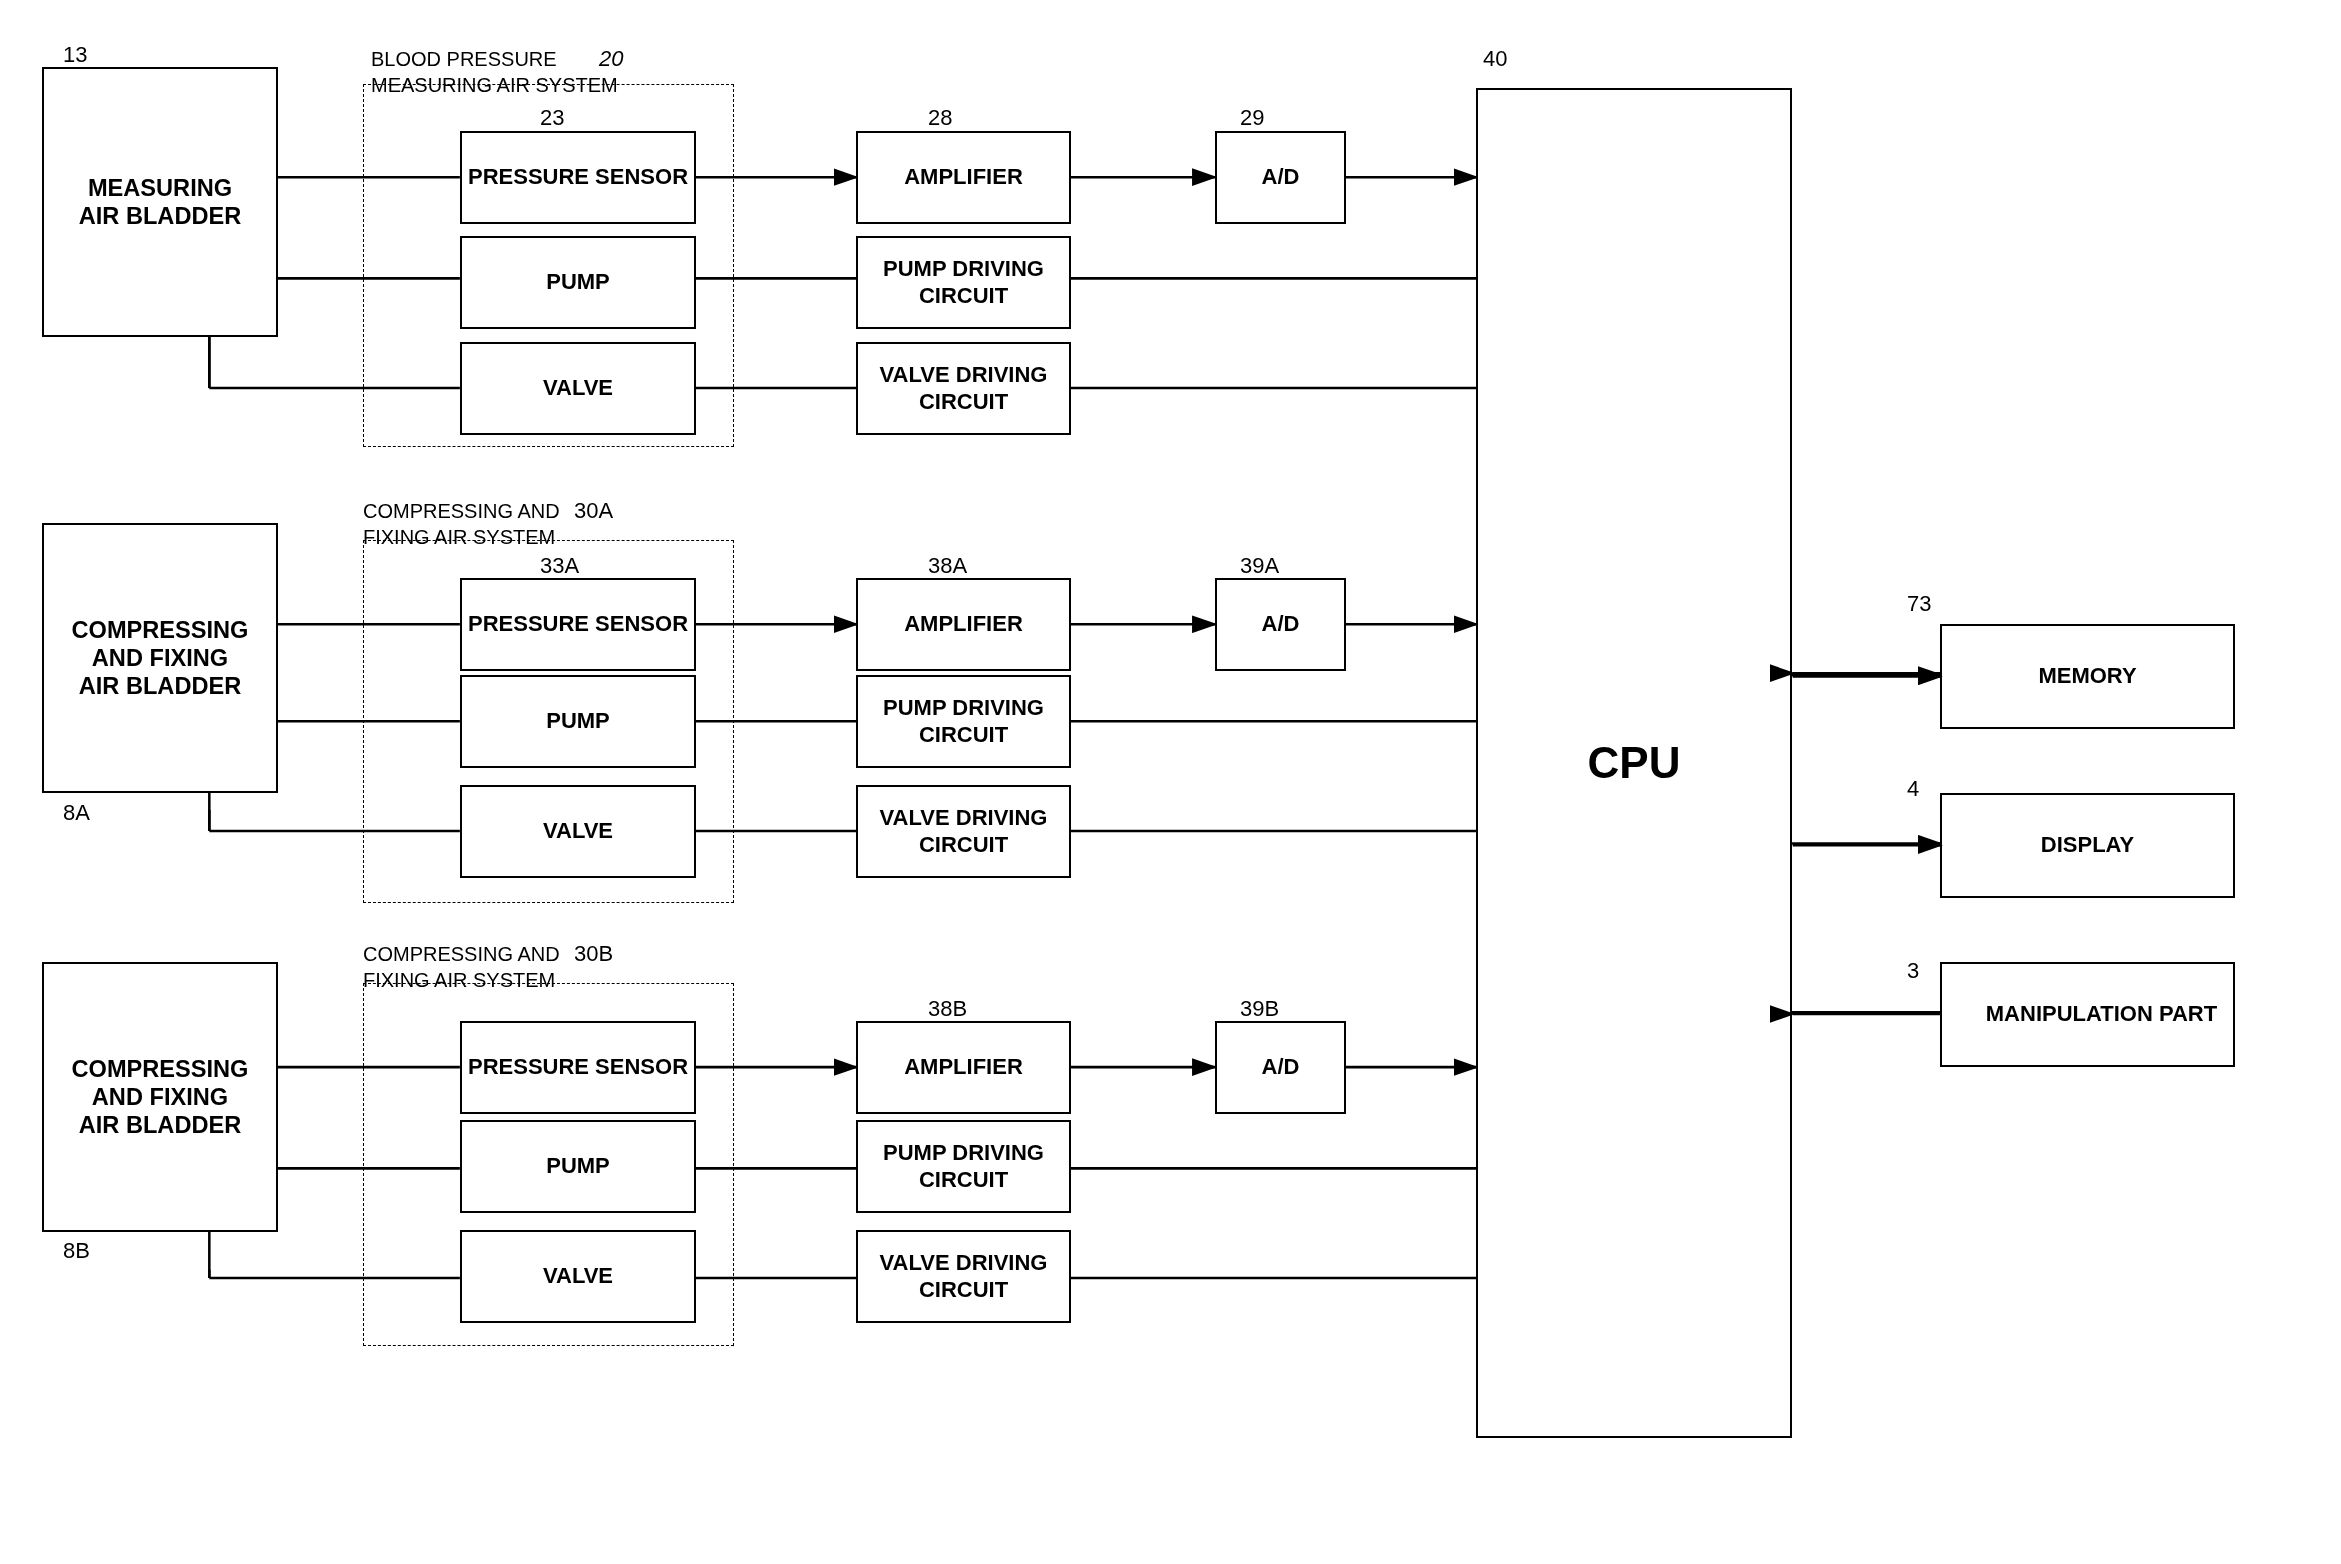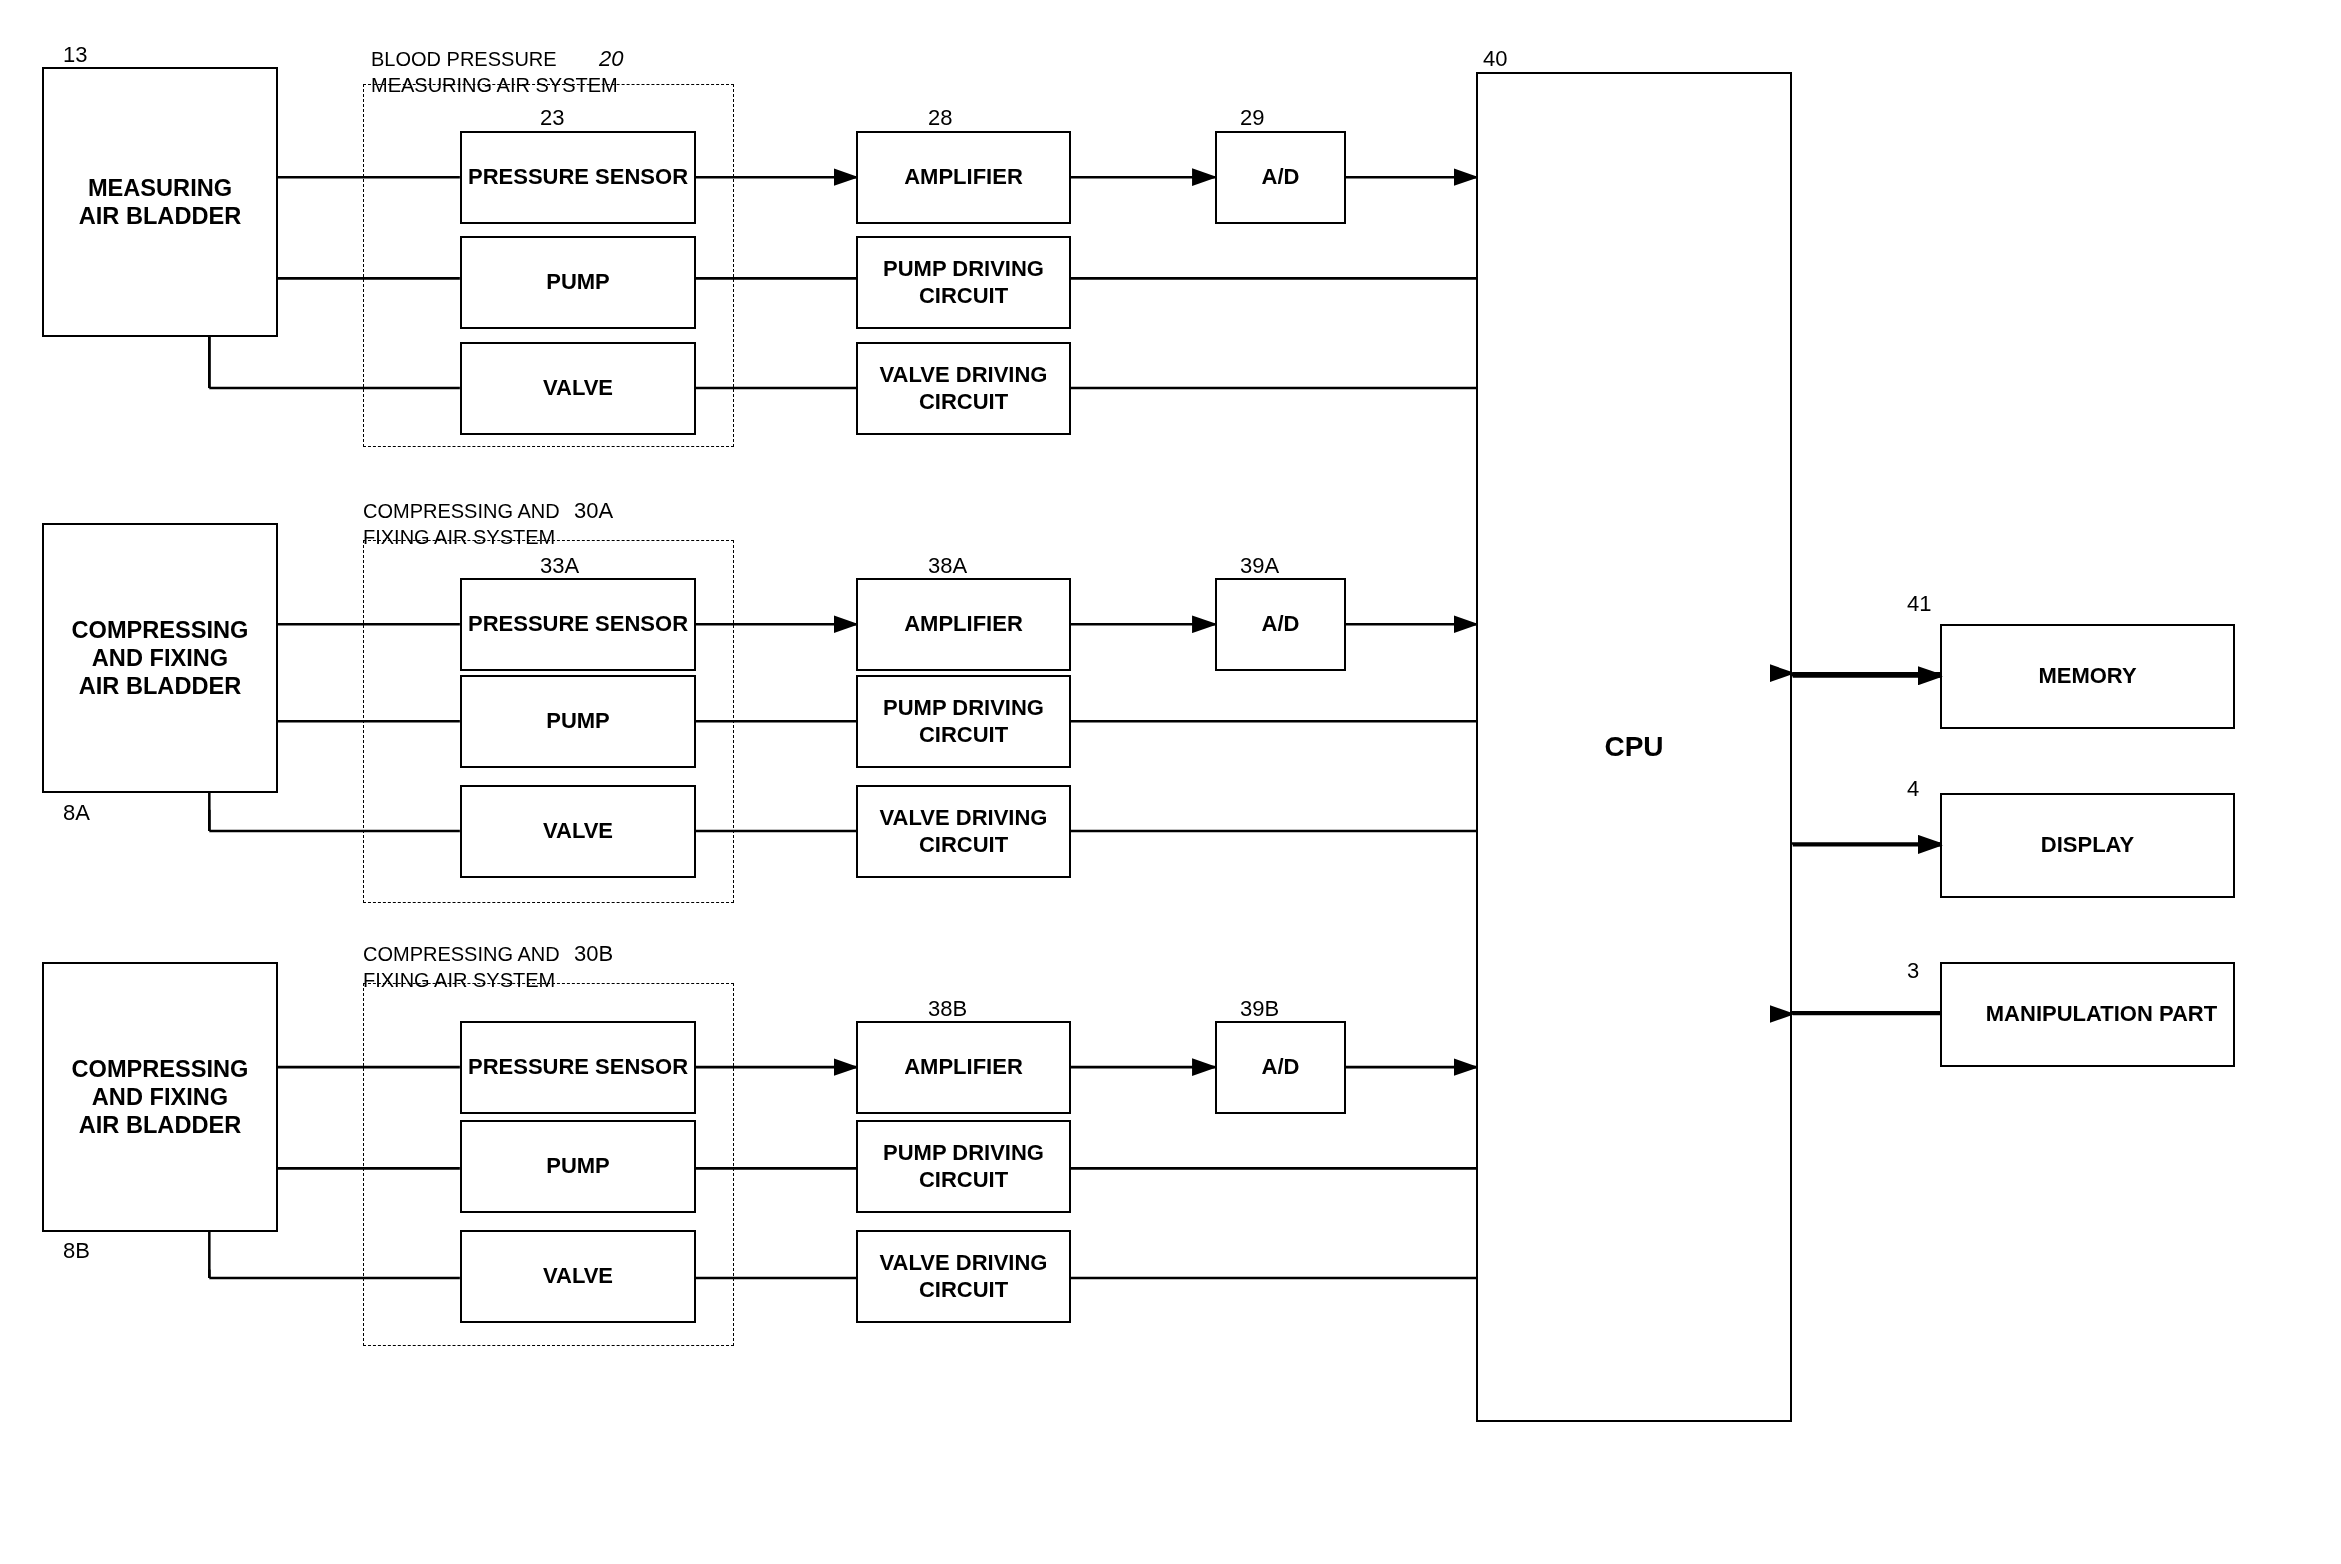--- a/index.html
+++ b/index.html
@@ -304,25 +304,25 @@
   </div>
 
   <div class="label" style="left:928px; top:1238px;">37B</div>
 
   <div class="box" style="left:856px; top:1230px; width:215px; height:93px;">
     <span>VALVE DRIVING CIRCUIT</span>
   </div>
 
   <div class="label" style="left:1483px; top:46px;">40</div>
 
-  <div class="box" style="left:1476px; top:72px; width:316px; height:1350px; font-size:28px; font-weight:bold;">
+  <div class="box" style="left:1476px; top:88px; width:316px; height:1350px; font-size:44px; font-weight:bold;">
     <span>CPU</span>
   </div>
 
-  <div class="label" style="left:1907px; top:591px;">41</div>
+  <div class="label" style="left:1907px; top:591px;">73</div>
   <div class="box" style="left:1940px; top:624px; width:295px; height:105px;">
     <span>MEMORY</span>
   </div>
 
   <div class="label" style="left:1907px; top:776px;">4</div>
   <div class="box" style="left:1940px; top:793px; width:295px; height:105px;">
     <span>DISPLAY</span>
   </div>
 
   <div class="label" style="left:1907px; top:958px;">3</div>

